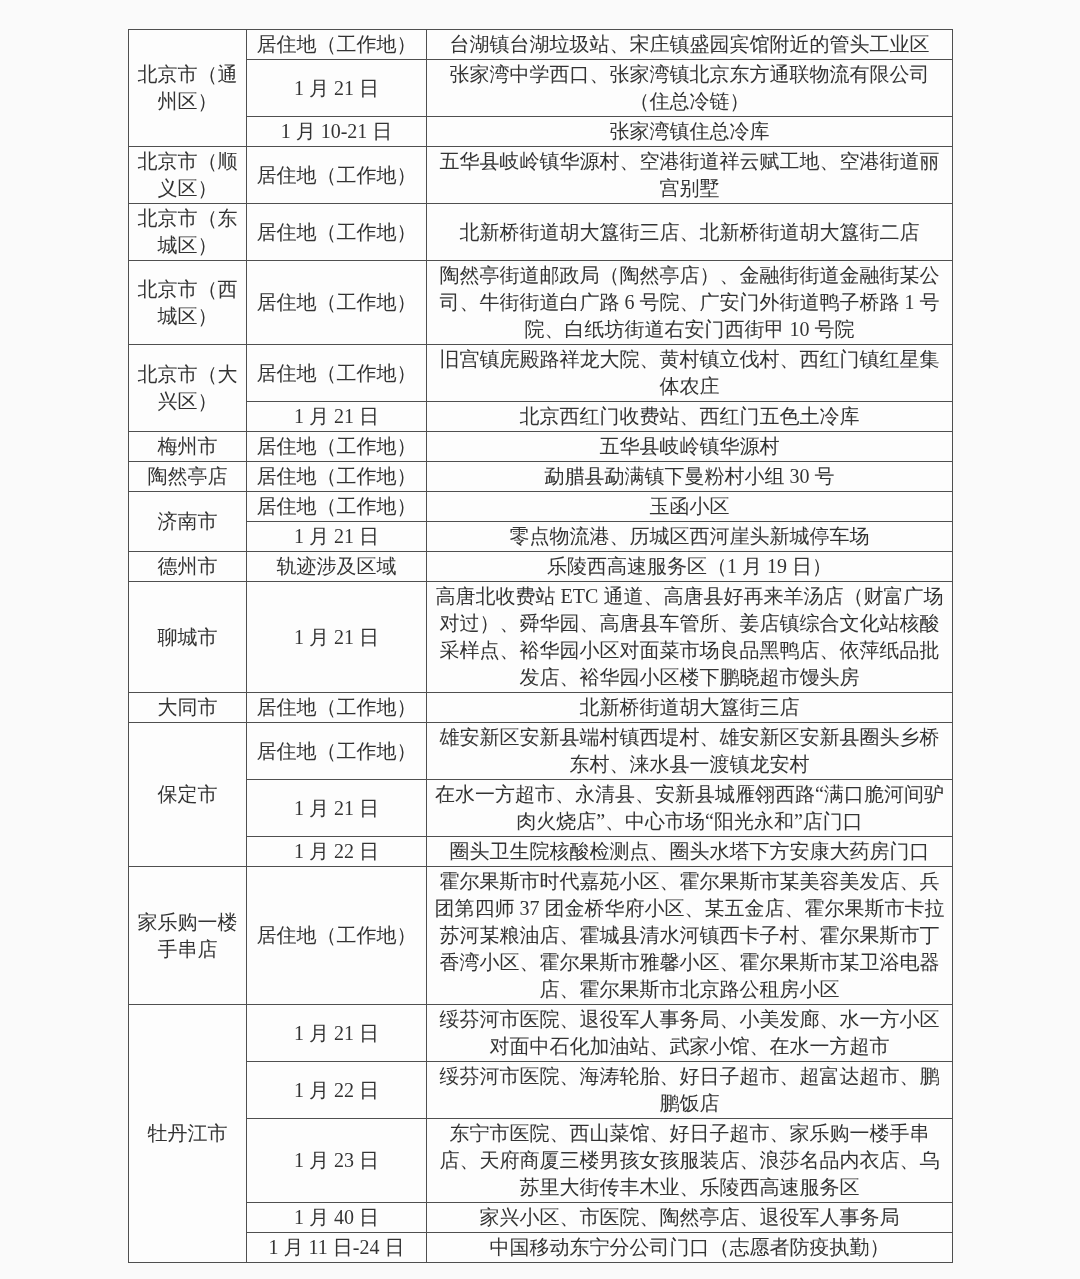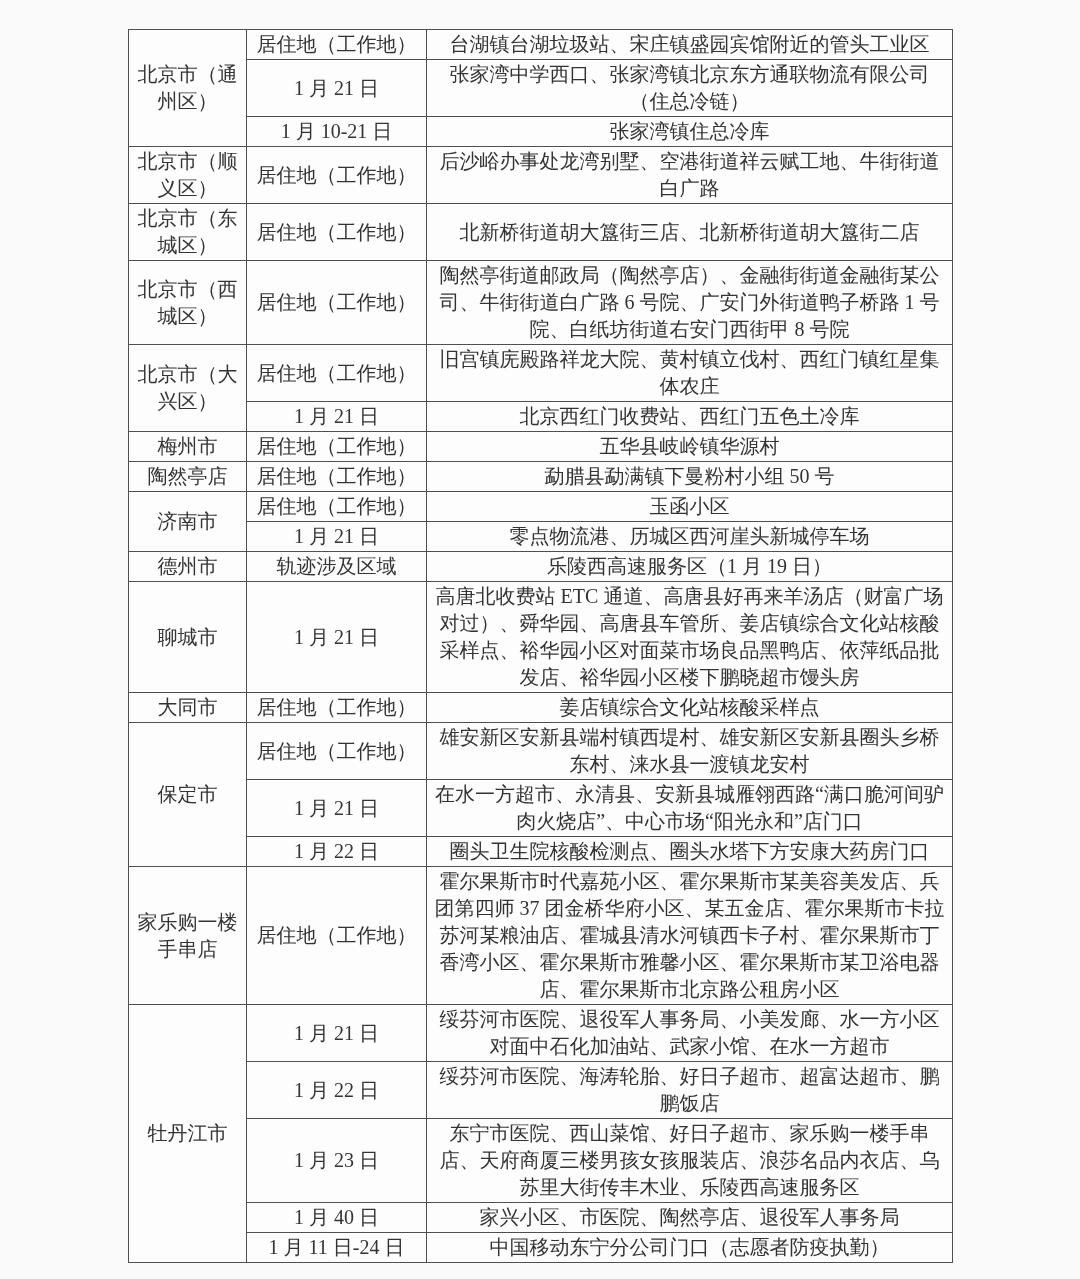--- a/index.html
+++ b/index.html
@@ -59,50 +59,50 @@
           <td>1 月 21 日</td>
           <td>张家湾中学西口、张家湾镇北京东方通联物流有限公司（住总冷链）</td>
         </tr>
         <tr>
           <td>1 月 10-21 日</td>
           <td>张家湾镇住总冷库</td>
         </tr>
         <tr>
           <td rowspan="1">北京市（顺义区）</td>
           <td>居住地（工作地）</td>
-          <td>后沙峪办事处龙湾别墅、空港街道祥云赋工地、牛街街道白广路</td>
+          <td>五华县岐岭镇华源村、空港街道祥云赋工地、空港街道丽宫别墅</td>
         </tr>
         <tr>
           <td rowspan="1">北京市（东城区）</td>
           <td>居住地（工作地）</td>
           <td>北新桥街道胡大簋街三店、北新桥街道胡大簋街二店</td>
         </tr>
         <tr>
           <td rowspan="1">北京市（西城区）</td>
           <td>居住地（工作地）</td>
-          <td>陶然亭街道邮政局（陶然亭店）、金融街街道金融街某公司、牛街街道白广路 6 号院、广安门外街道鸭子桥路 1 号院、白纸坊街道右安门西街甲 8 号院</td>
+          <td>陶然亭街道邮政局（陶然亭店）、金融街街道金融街某公司、牛街街道白广路 6 号院、广安门外街道鸭子桥路 1 号院、白纸坊街道右安门西街甲 10 号院</td>
         </tr>
         <tr>
           <td rowspan="2">北京市（大兴区）</td>
           <td>居住地（工作地）</td>
           <td>旧宫镇庑殿路祥龙大院、黄村镇立伐村、西红门镇红星集体农庄</td>
         </tr>
         <tr>
           <td>1 月 21 日</td>
           <td>北京西红门收费站、西红门五色土冷库</td>
         </tr>
         <tr>
           <td rowspan="1">梅州市</td>
           <td>居住地（工作地）</td>
           <td>五华县岐岭镇华源村</td>
         </tr>
         <tr>
           <td rowspan="1">陶然亭店</td>
           <td>居住地（工作地）</td>
-          <td>勐腊县勐满镇下曼粉村小组 50 号</td>
+          <td>勐腊县勐满镇下曼粉村小组 30 号</td>
         </tr>
         <tr>
           <td rowspan="2">济南市</td>
           <td>居住地（工作地）</td>
           <td>玉函小区</td>
         </tr>
         <tr>
           <td>1 月 21 日</td>
           <td>零点物流港、历城区西河崖头新城停车场</td>
         </tr>
@@ -112,21 +112,21 @@
           <td>乐陵西高速服务区（1 月 19 日）</td>
         </tr>
         <tr>
           <td rowspan="1">聊城市</td>
           <td>1 月 21 日</td>
           <td>高唐北收费站 ETC 通道、高唐县好再来羊汤店（财富广场对过）、舜华园、高唐县车管所、姜店镇综合文化站核酸采样点、裕华园小区对面菜市场良品黑鸭店、依萍纸品批发店、裕华园小区楼下鹏晓超市馒头房</td>
         </tr>
         <tr>
           <td rowspan="1">大同市</td>
           <td>居住地（工作地）</td>
-          <td>姜店镇综合文化站核酸采样点</td>
+          <td>北新桥街道胡大簋街三店</td>
         </tr>
         <tr>
           <td rowspan="3">保定市</td>
           <td>居住地（工作地）</td>
           <td>雄安新区安新县端村镇西堤村、雄安新区安新县圈头乡桥东村、涞水县一渡镇龙安村</td>
         </tr>
         <tr>
           <td>1 月 21 日</td>
           <td>在水一方超市、永清县、安新县城雁翎西路“满口脆河间驴肉火烧店”、中心市场“阳光永和”店门口</td>
         </tr>

